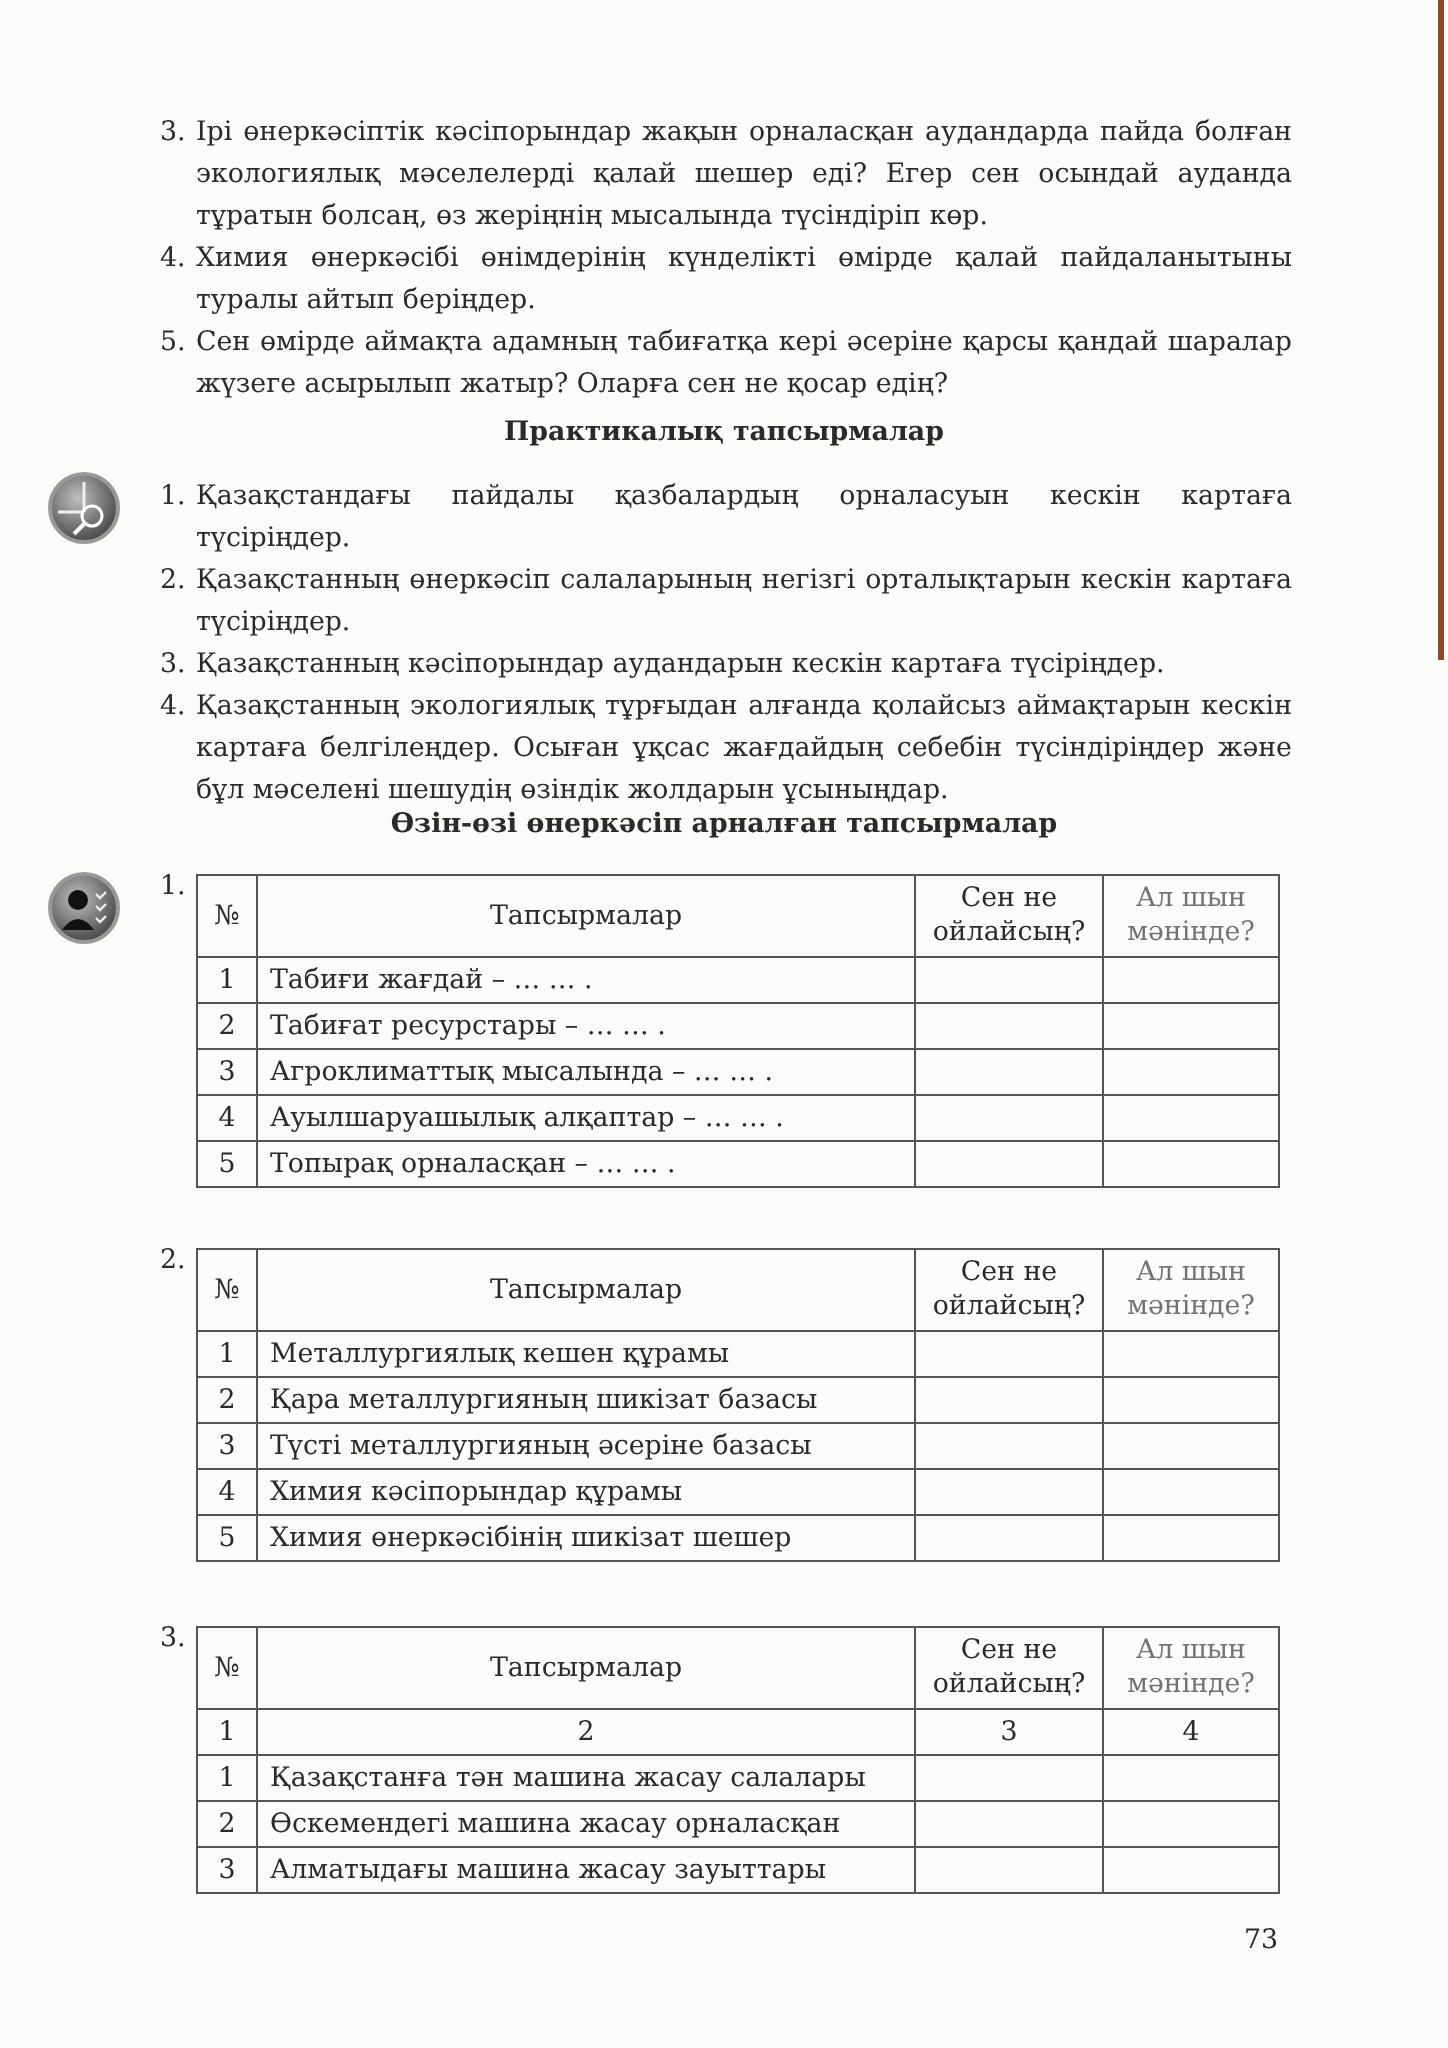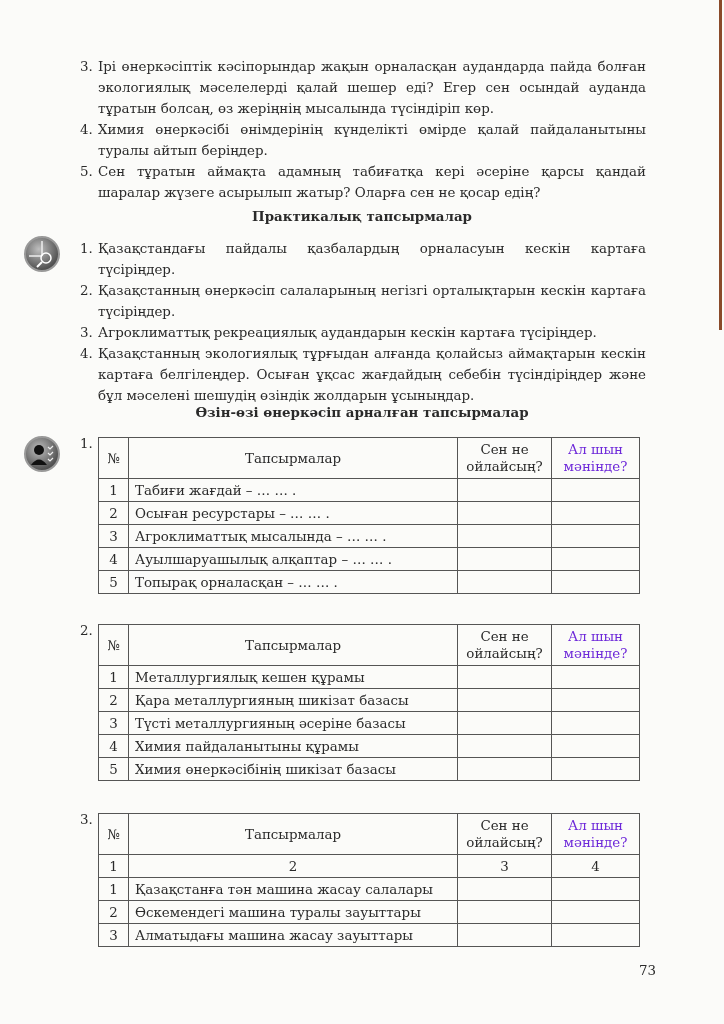--- a/index.html
+++ b/index.html
@@ -31,40 +31,40 @@
     .tnum { position: absolute; font-size: 13.4px; }
     table {
       position: absolute; left: 98px; width: 541px; border-collapse: collapse;
       font-size: 13.4px; table-layout: fixed;
     }
     td, th { border: 1px solid #555; padding: 0 6px; font-weight: normal; }
     th { height: 40px; line-height: 17px; text-align: center; }
     td { height: 22px; }
     td.c { text-align: center; }
     col.c1 { width: 30px; } col.c2 { width: 329px; } col.c3 { width: 94px; } col.c4 { width: 88px; }
-    .hdr-sub { color: #6d28d9; }
-    .page-number { position: absolute; left: 622px; top: 963px; font-size: 13.4px; margin-left: 17px; }
+    .hdr-sub { color: #737373; }
+    .page-number { position: absolute; left: 622px; top: 963px; font-size: 13.4px; }
   </style>
 </head>
 <body>
 
 <div class="edge"></div>
 
 <div class="q-list">
   <div class="q-item">
     <span class="q-num">3.</span>
     <span class="q-text">Ірі өнеркәсіптік кәсіпорындар жақын орналасқан аудандарда пайда болған экологиялық мәселелерді қалай шешер еді? Егер сен осындай ауданда тұратын болсаң, өз жеріңнің мысалында түсіндіріп көр.</span>
   </div>
   <div class="q-item">
     <span class="q-num">4.</span>
     <span class="q-text">Химия өнеркәсібі өнімдерінің күнделікті өмірде қалай пайдаланытыны туралы айтып беріңдер.</span>
   </div>
   <div class="q-item">
     <span class="q-num">5.</span>
-    <span class="q-text">Сен тұратын аймақта адамның табиғатқа кері әсеріне қарсы қандай шаралар жүзеге асырылып жатыр? Оларға сен не қосар едің?</span>
+    <span class="q-text">Сен өмірде аймақта адамның табиғатқа кері әсеріне қарсы қандай шаралар жүзеге асырылып жатыр? Оларға сен не қосар едің?</span>
   </div>
 </div>
 
 <div class="section-title" style="top:208px;">Практикалық тапсырмалар</div>
 
 <div class="badge" style="left:24px; top:236px;">
   <svg width="32" height="32" viewBox="0 0 32 32">
     <line x1="16" y1="3" x2="16" y2="18" stroke="#eee" stroke-width="1.5"></line>
     <line x1="3" y1="18" x2="16" y2="18" stroke="#eee" stroke-width="1.5"></line>
     <circle cx="20" cy="20" r="5" fill="none" stroke="#fff" stroke-width="1.5"></circle>
@@ -76,21 +76,21 @@
   <div class="q-item">
     <span class="q-num">1.</span>
     <span class="q-text">Қазақстандағы пайдалы қазбалардың орналасуын кескін картаға түсіріңдер.</span>
   </div>
   <div class="q-item">
     <span class="q-num">2.</span>
     <span class="q-text">Қазақстанның өнеркәсіп салаларының негізгі орталықтарын кескін картаға түсіріңдер.</span>
   </div>
   <div class="q-item">
     <span class="q-num">3.</span>
-    <span class="q-text">Агроклиматтық рекреациялық аудандарын кескін картаға түсіріңдер.</span>
+    <span class="q-text">Қазақстанның кәсіпорындар аудандарын кескін картаға түсіріңдер.</span>
   </div>
   <div class="q-item">
     <span class="q-num">4.</span>
     <span class="q-text">Қазақстанның экологиялық тұрғыдан алғанда қолайсыз аймақтарын кескін картаға белгілеңдер. Осыған ұқсас жағдайдың себебін түсіндіріңдер және бұл мәселені шешудің өзіндік жолдарын ұсыныңдар.</span>
   </div>
 </div>
 
 <div class="section-title" style="top:404px;">Өзін-өзі өнеркәсіп арналған тапсырмалар</div>
 
 <div class="badge" style="left:24px; top:436px;">
@@ -117,21 +117,21 @@
     <th class="hdr-sub"><span>Ал шын</span><br><span>мәнінде?</span></th>
   </tr>
   <tr>
         <td class="c">1</td>
         <td>Табиғи жағдай – … … .</td>
         <td></td>
         <td></td>
       </tr>
   <tr>
         <td class="c">2</td>
-        <td>Осыған ресурстары – … … .</td>
+        <td>Табиғат ресурстары – … … .</td>
         <td></td>
         <td></td>
       </tr>
   <tr>
         <td class="c">3</td>
         <td>Агроклиматтық мысалында – … … .</td>
         <td></td>
         <td></td>
       </tr>
   <tr>
@@ -177,27 +177,27 @@
         <td></td>
       </tr>
   <tr>
         <td class="c">3</td>
         <td>Түсті металлургияның әсеріне базасы</td>
         <td></td>
         <td></td>
       </tr>
   <tr>
         <td class="c">4</td>
-        <td>Химия пайдаланытыны құрамы</td>
+        <td>Химия кәсіпорындар құрамы</td>
         <td></td>
         <td></td>
       </tr>
   <tr>
         <td class="c">5</td>
-        <td>Химия өнеркәсібінің шикізат базасы</td>
+        <td>Химия өнеркәсібінің шикізат шешер</td>
         <td></td>
         <td></td>
       </tr>
 </tbody>
   </table>
 
 <span class="tnum" style="left:80px; top:812px;">3.</span>
 <table style="top:813px;">
   <colgroup>
       <col class="c1">
@@ -219,21 +219,21 @@
     <td class="c">4</td>
   </tr>
   <tr>
         <td class="c">1</td>
         <td>Қазақстанға тән машина жасау салалары</td>
         <td></td>
         <td></td>
       </tr>
   <tr>
         <td class="c">2</td>
-        <td>Өскемендегі машина туралы зауыттары</td>
+        <td>Өскемендегі машина жасау орналасқан</td>
         <td></td>
         <td></td>
       </tr>
   <tr>
         <td class="c">3</td>
         <td>Алматыдағы машина жасау зауыттары</td>
         <td></td>
         <td></td>
       </tr>
 </tbody>

